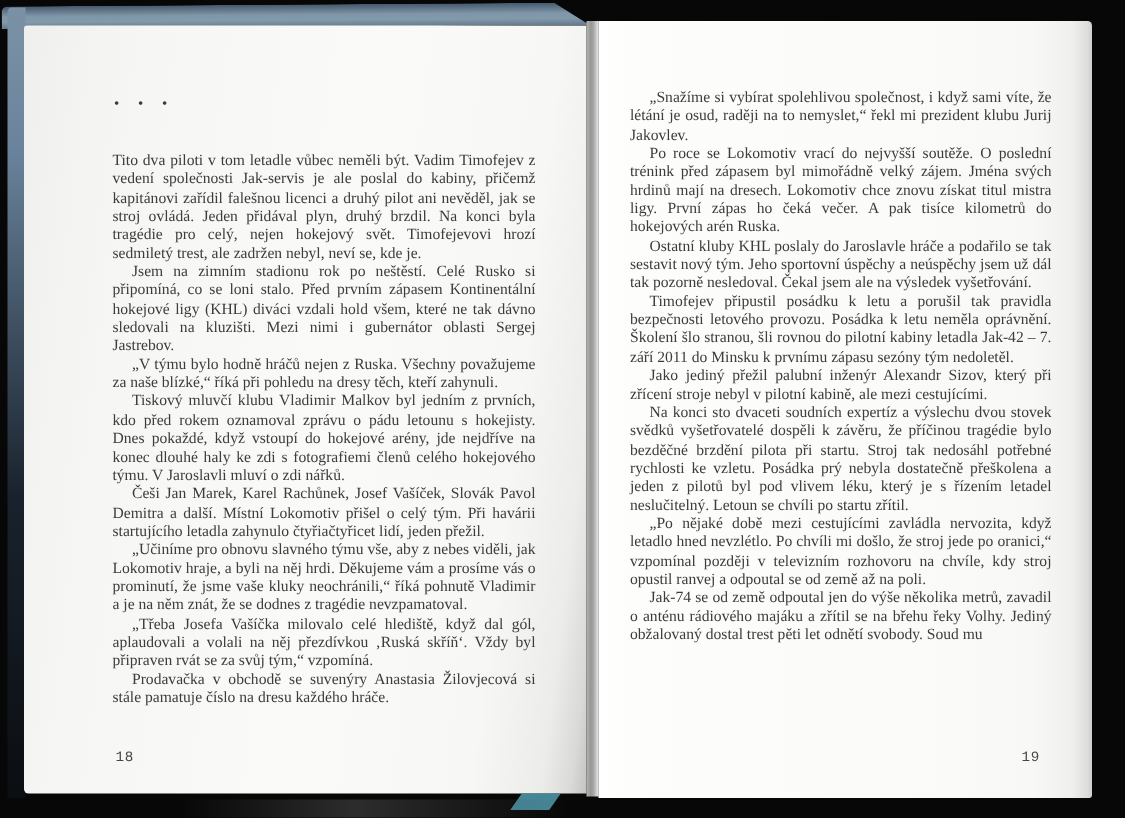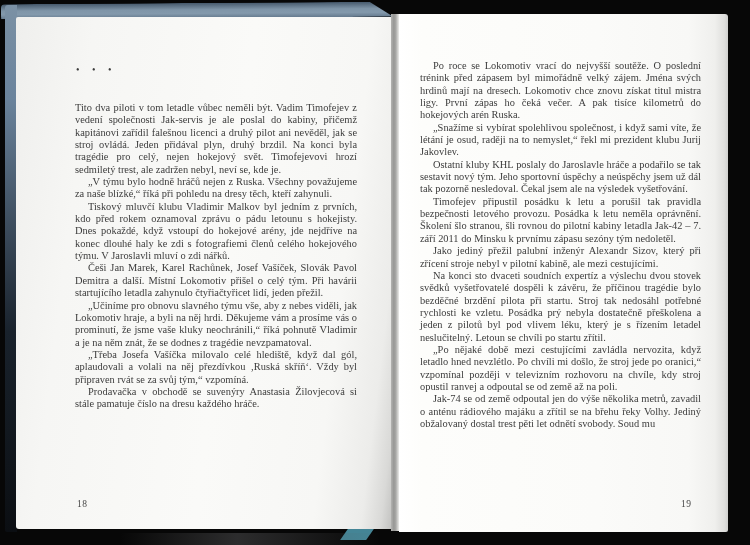--- a/index.html
+++ b/index.html
@@ -67,21 +67,21 @@
     margin: 0;
     font-size: 10.4px;
     line-height: 12.35px;
     color: #3c3c3c;
     text-align: justify;
     hyphens: auto;
   }
   .text-col p.indent { text-indent: 13px; }
   .page-num {
     position: absolute; top: 499px;
-    font-size: 9.5px; color: #474747; letter-spacing: 0.5px;
+    font-size: 9.5px; color: #474747; letter-spacing: 0.5px; font-family: Liberation Mono, monospace;
   }
   .page-num-left { left: 77px; }
   .page-num-right { left: 681px; }
 </style>
 </head>
 <body>
 
 <div class="scene">
 
   <div class="cover-top"></div>
@@ -91,31 +91,32 @@
   <div class="gutter"></div>
   <div class="page-right"></div>
 
   <div class="table-accent"></div>
   <div class="floor-sheen"></div>
 
   <div class="ornament">• • •</div>
 
   <div class="text-col text-col-left">
     <p>Tito dva piloti v tom letadle vůbec neměli být. Vadim Timofejev z vedení společnosti Jak-servis je ale poslal do kabiny, přičemž kapitánovi zařídil falešnou licenci a druhý pilot ani nevěděl, jak se stroj ovládá. Jeden přidával plyn, druhý brzdil. Na konci byla tragédie pro celý, nejen hokejový svět. Timofejevovi hrozí sedmiletý trest, ale zadržen nebyl, neví se, kde je.</p>
+    <p class="indent">Jsem na zimním stadionu rok po neštěstí. Celé Rusko si připomíná, co se loni stalo. Před prvním zápasem Kontinentální hokejové ligy (KHL) diváci vzdali hold všem, které ne tak dávno sledovali na kluzišti. Mezi nimi i gubernátor oblasti Sergej Jastrebov.</p>
     <p class="indent">„V týmu bylo hodně hráčů nejen z Ruska. Všechny považujeme za naše blízké,“ říká při pohledu na dresy těch, kteří zahynuli.</p>
     <p class="indent">Tiskový mluvčí klubu Vladimir Malkov byl jedním z prvních, kdo před rokem oznamoval zprávu o pádu letounu s hokejisty. Dnes pokaždé, když vstoupí do hokejové arény, jde nejdříve na konec dlouhé haly ke zdi s fotografiemi členů celého hokejového týmu. V Jaroslavli mluví o zdi nářků.</p>
     <p class="indent">Češi Jan Marek, Karel Rachůnek, Josef Vašíček, Slovák Pavol Demitra a další. Místní Lokomotiv přišel o celý tým. Při havárii startujícího letadla zahynulo čtyřiačtyřicet lidí, jeden přežil.</p>
     <p class="indent">„Učiníme pro obnovu slavného týmu vše, aby z nebes viděli, jak Lokomotiv hraje, a byli na něj hrdi. Děkujeme vám a prosíme vás o prominutí, že jsme vaše kluky neochránili,“ říká pohnutě Vladimir a je na něm znát, že se dodnes z tragédie nevzpamatoval.</p>
     <p class="indent">„Třeba Josefa Vašíčka milovalo celé hlediště, když dal gól, aplaudovali a volali na něj přezdívkou ‚Ruská skříň‘. Vždy byl připraven rvát se za svůj tým,“ vzpomíná.</p>
     <p class="indent">Prodavačka v obchodě se suvenýry Anastasia Žilovjecová si stále pamatuje číslo na dresu každého hráče.</p>
   </div>
 
   <div class="text-col text-col-right">
+    <p class="indent">„Snažíme si vybírat spolehlivou společnost, i když sami víte, že létání je osud, raději na to nemyslet,“ řekl mi prezident klubu Jurij Jakovlev.</p>
     <p class="indent">Po roce se Lokomotiv vrací do nejvyšší soutěže. O poslední trénink před zápasem byl mimořádně velký zájem. Jména svých hrdinů mají na dresech. Lokomotiv chce znovu získat titul mistra ligy. První zápas ho čeká večer. A pak tisíce kilometrů do hokejových arén Ruska.</p>
-    <p class="indent">„Snažíme si vybírat spolehlivou společnost, i když sami víte, že létání je osud, raději na to nemyslet,“ řekl mi prezident klubu Jurij Jakovlev.</p>
     <p class="indent">Ostatní kluby KHL poslaly do Jaroslavle hráče a podařilo se tak sestavit nový tým. Jeho sportovní úspěchy a neúspěchy jsem už dál tak pozorně nesledoval. Čekal jsem ale na výsledek vyšetřování.</p>
     <p class="indent">Timofejev připustil posádku k letu a porušil tak pravidla bezpečnosti letového provozu. Posádka k letu neměla oprávnění. Školení šlo stranou, šli rovnou do pilotní kabiny letadla Jak-42 – 7. září 2011 do Minsku k prvnímu zápasu sezóny tým nedoletěl.</p>
     <p class="indent">Jako jediný přežil palubní inženýr Alexandr Sizov, který při zřícení stroje nebyl v pilotní kabině, ale mezi cestujícími.</p>
     <p class="indent">Na konci sto dvaceti soudních expertíz a výslechu dvou stovek svědků vyšetřovatelé dospěli k závěru, že příčinou tragédie bylo bezděčné brzdění pilota při startu. Stroj tak nedosáhl potřebné rychlosti ke vzletu. Posádka prý nebyla dostatečně přeškolena a jeden z pilotů byl pod vlivem léku, který je s řízením letadel neslučitelný. Letoun se chvíli po startu zřítil.</p>
     <p class="indent">„Po nějaké době mezi cestujícími zavládla nervozita, když letadlo hned nevzlétlo. Po chvíli mi došlo, že stroj jede po oranici,“ vzpomínal později v televizním rozhovoru na chvíle, kdy stroj opustil ranvej a odpoutal se od země až na poli.</p>
     <p class="indent">Jak-74 se od země odpoutal jen do výše několika metrů, zavadil o anténu rádiového majáku a zřítil se na břehu řeky Volhy. Jediný obžalovaný dostal trest pěti let odnětí svobody. Soud mu</p>
   </div>
 
   <div class="page-num page-num-left">18</div>
   <div class="page-num page-num-right">19</div>

